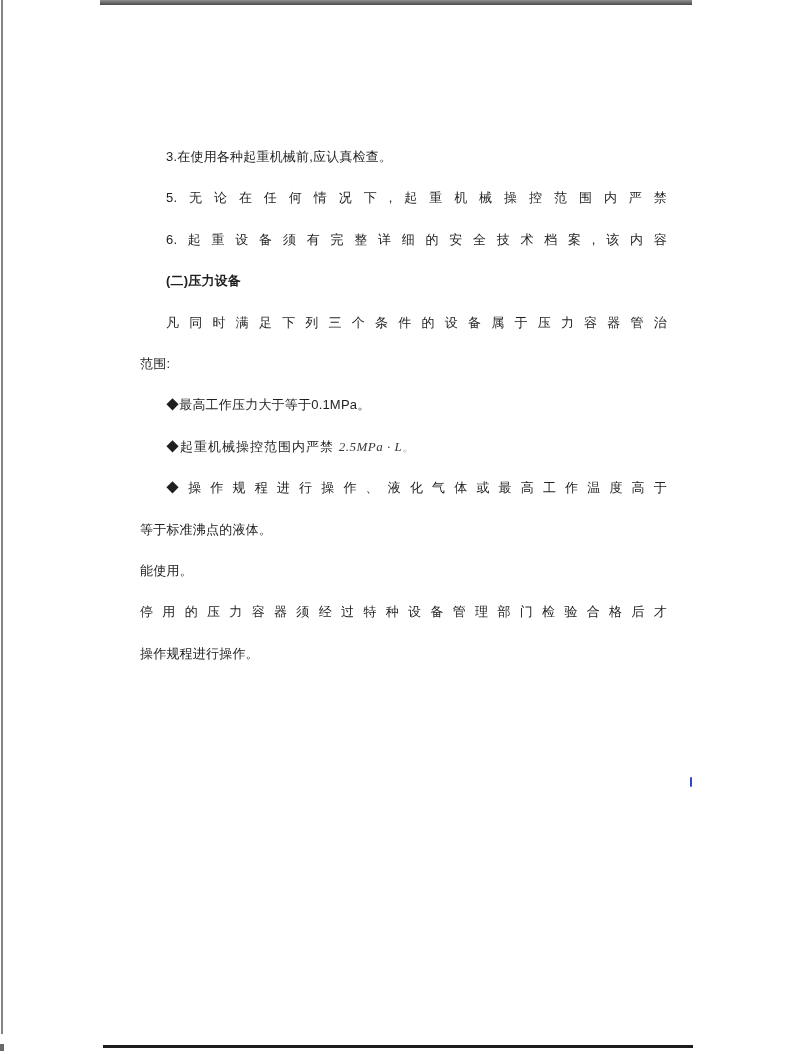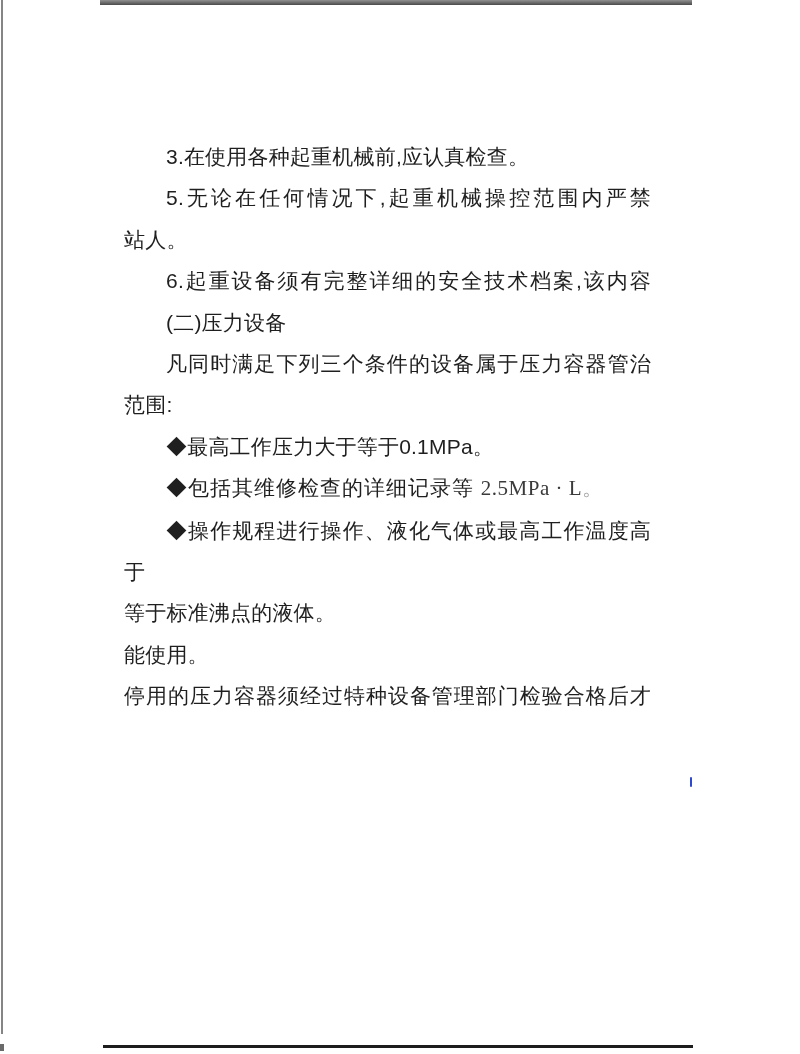--- a/index.html
+++ b/index.html
@@ -35,40 +35,41 @@
   }
   .corner-mark {
     position: absolute;
     left: 0; top: 1044px;
     width: 4px; height: 7px;
     background: #6a6a6a;
   }
   
   .column {
     position: absolute;
-    left: 124px; top: 136px;
+    left: 140px; top: 136px;
     width: 527px;
-    font-size: 21px;
+    font-size: 13px;
     line-height: 41.4px;
     color: #1f1f1f;
     letter-spacing: 0.2px;
   }
   .line { min-height: 41.4px; white-space: normal; }
   .indent { text-indent: 2em; }
   .fill {
     text-align: justify;
     text-align-last: justify;
     text-justify: inter-character;
   }
-  .heading { font-weight: 400; }
+  .heading { font-weight: 700; }
   .spaced { letter-spacing: 1px; }
   .serif {
     font-family: "Liberation Serif", serif;
     color: #3a3a3a;
     letter-spacing: 0.5px;
+    font-style: italic;
   }
   .light { color: #9b9b9b; }
   
   .caret {
     position: absolute;
     left: 690px; top: 777px;
     width: 2px; height: 10px;
     border-radius: 1px;
     background: #2e49cf;
   }
@@ -78,27 +79,27 @@
 
 <div>
   <div class="edge-top"></div>
   <div class="edge-left"></div>
   <div class="corner-mark"></div>
   <div class="edge-bottom"></div>
 
   <div class="column">
       <div class="line indent"><span>3.在使用各种起重机械前,应认真检查。</span></div>
       <div class="line indent fill"><span>5.无论在任何情况下,起重机械操控范围内严禁</span></div>
-      <div class="line"><span>站人。</span></div>
       <div class="line indent fill"><span>6.起重设备须有完整详细的安全技术档案,该内容</span></div>
       <div class="line indent heading"><span>(二)压力设备</span></div>
       <div class="line indent fill"><span>凡同时满足下列三个条件的设备属于压力容器管治</span></div>
       <div class="line"><span>范围:</span></div>
       <div class="line indent"><span>◆最高工作压力大于等于0.1MPa。</span></div>
-      <div class="line indent spaced"><span>◆包括其维修检查的详细记录等 </span><span class="serif">2.5MPa · L</span><span class="serif light">。</span></div>
+      <div class="line indent spaced"><span>◆起重机械操控范围内严禁 </span><span class="serif">2.5MPa · L</span><span class="serif light">。</span></div>
       <div class="line indent fill"><span>◆操作规程进行操作、液化气体或最高工作温度高于</span></div>
       <div class="line"><span>等于标准沸点的液体。</span></div>
       <div class="line"><span>能使用。</span></div>
       <div class="line fill"><span>停用的压力容器须经过特种设备管理部门检验合格后才</span></div>
+      <div class="line"><span>操作规程进行操作。</span></div>
     </div>
 
   <div class="caret" style="background: rgb(46, 73, 207);"></div>
 </div>
 
 </body></html>

